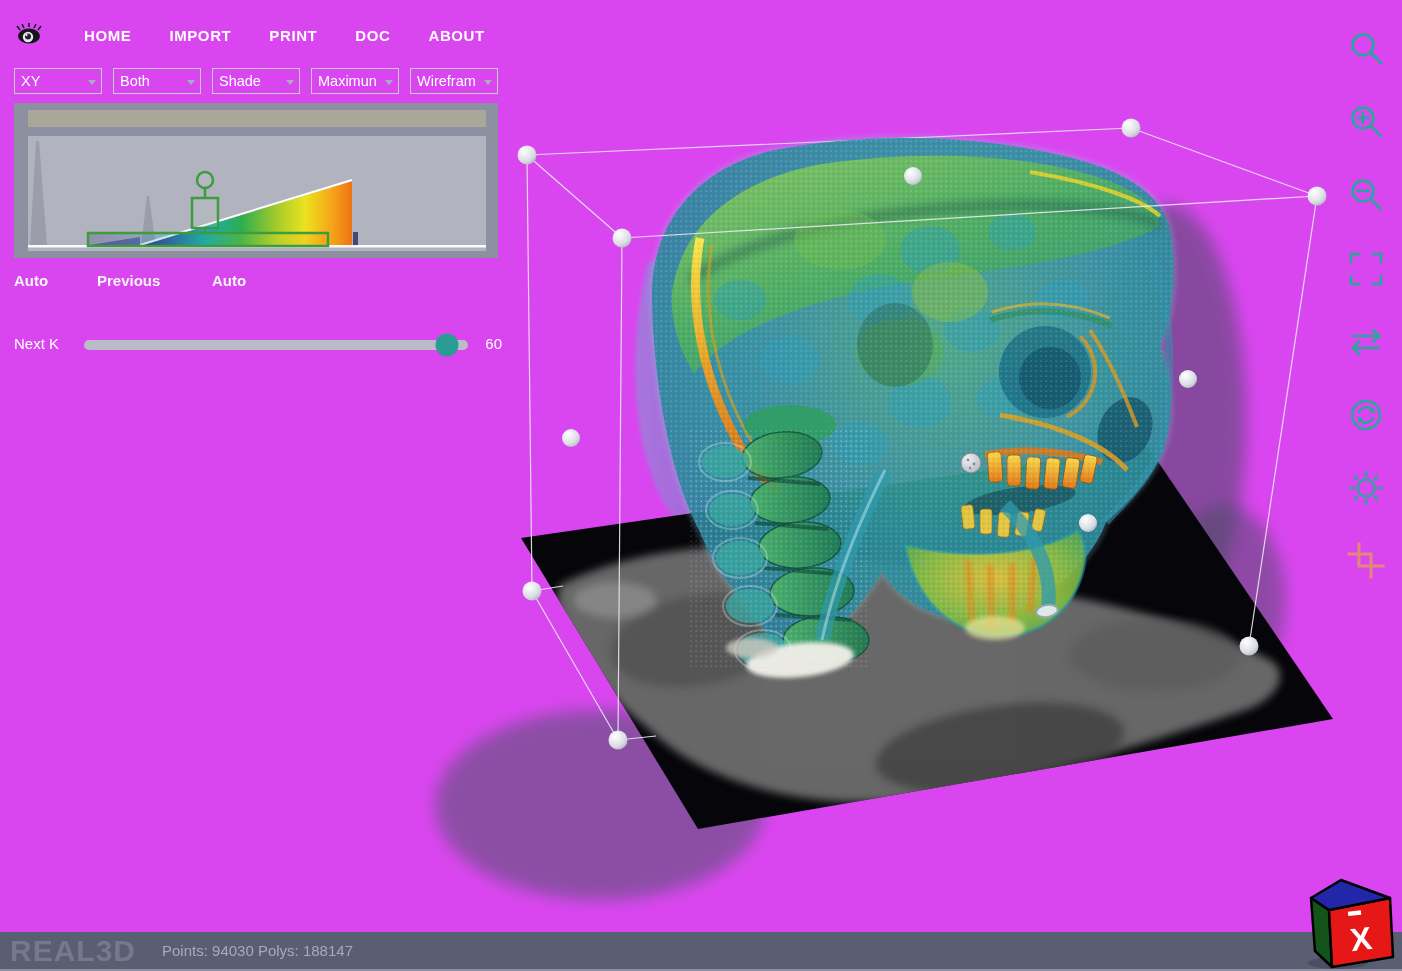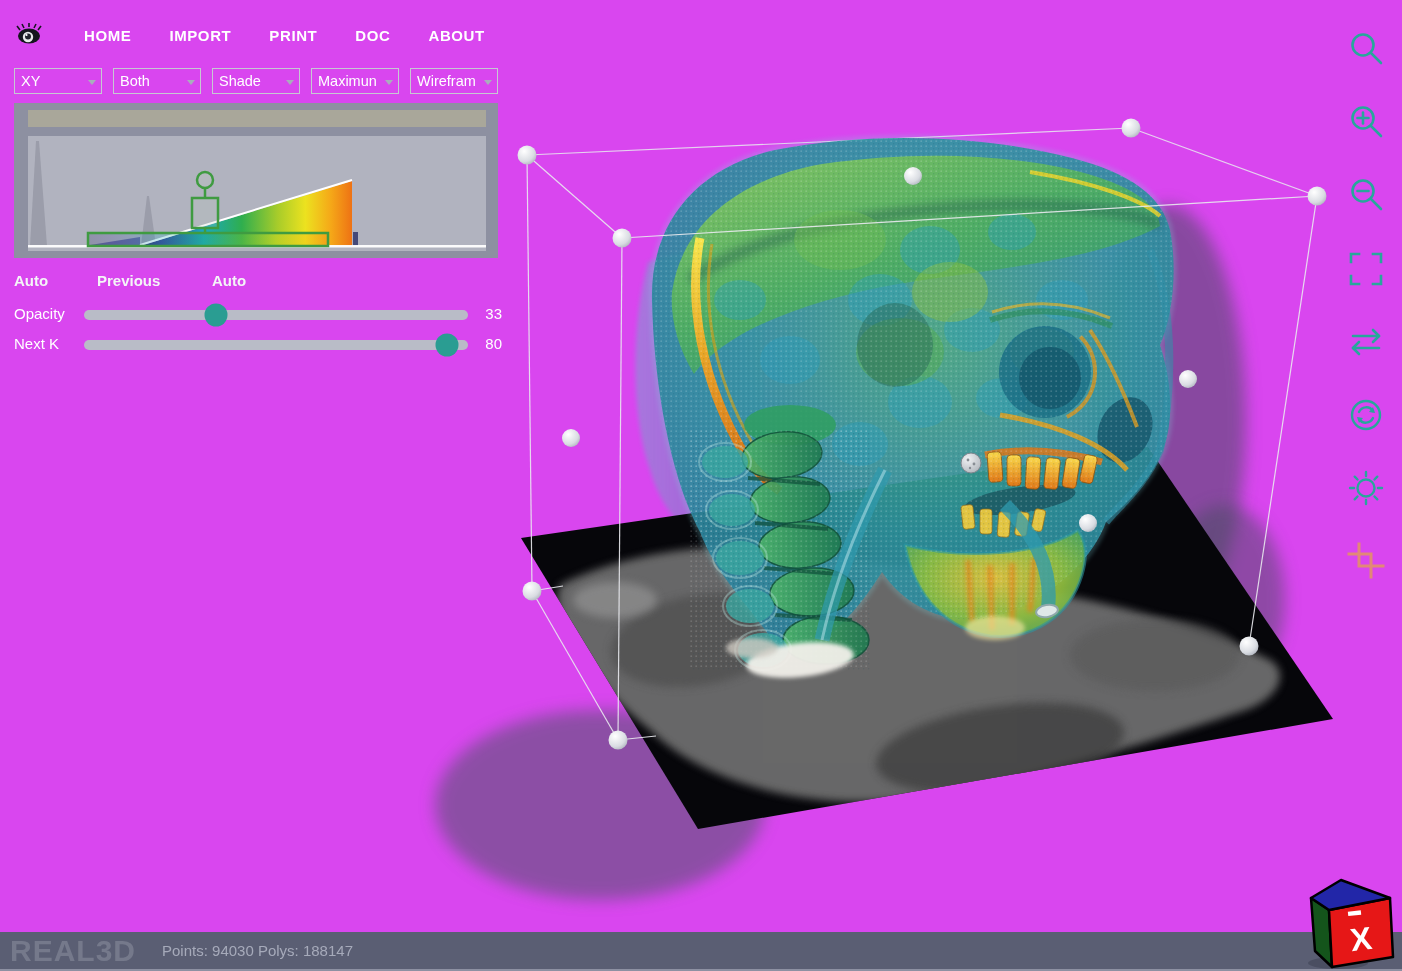--- a/index.html
+++ b/index.html
@@ -391,33 +391,26 @@
       </svg>
     </div>
   </div>
 
   <div id="tfrow">
     <span class="tfbtn" style="left:14px">Auto</span>
     <span class="tfbtn" style="left:97px">Previous</span>
     <span class="tfbtn" style="left:212px">Auto</span>
   </div>
 
-  <div class="srow" style="top:302px">
-    <span class="slabel">Opacity</span>
-    <div class="strack">
-      <div class="sthumb" style="left: 34.5%;"></div>
-    </div>
-    <span class="svalue">33</span>
-  </div>
   <div class="srow" style="top:332px">
     <span class="slabel">Next K</span>
     <div class="strack">
       <div class="sthumb" style="left: 94.5%;"></div>
     </div>
-    <span class="svalue">80</span>
+    <span class="svalue">60</span>
   </div>
 
   <div id="rtools">
     <svg class="ticon" viewBox="0 0 40 40">
       <g fill="none" stroke="#27a79b" stroke-width="2.6" stroke-linecap="round">
         <circle cx="17" cy="15" r="10.5"></circle>
           <line x1="25" y1="23" x2="35" y2="33"></line>
       </g>
     </svg>
     <svg class="ticon" viewBox="0 0 40 40">

